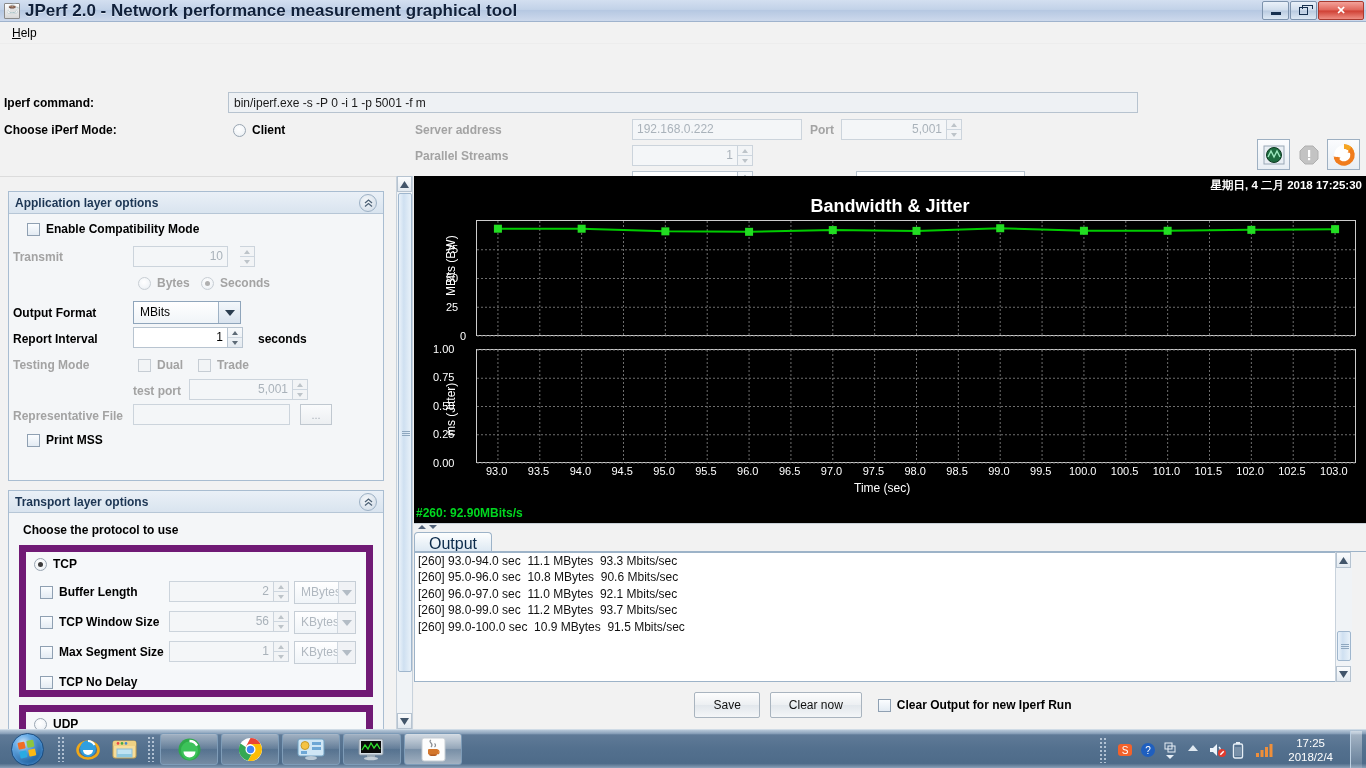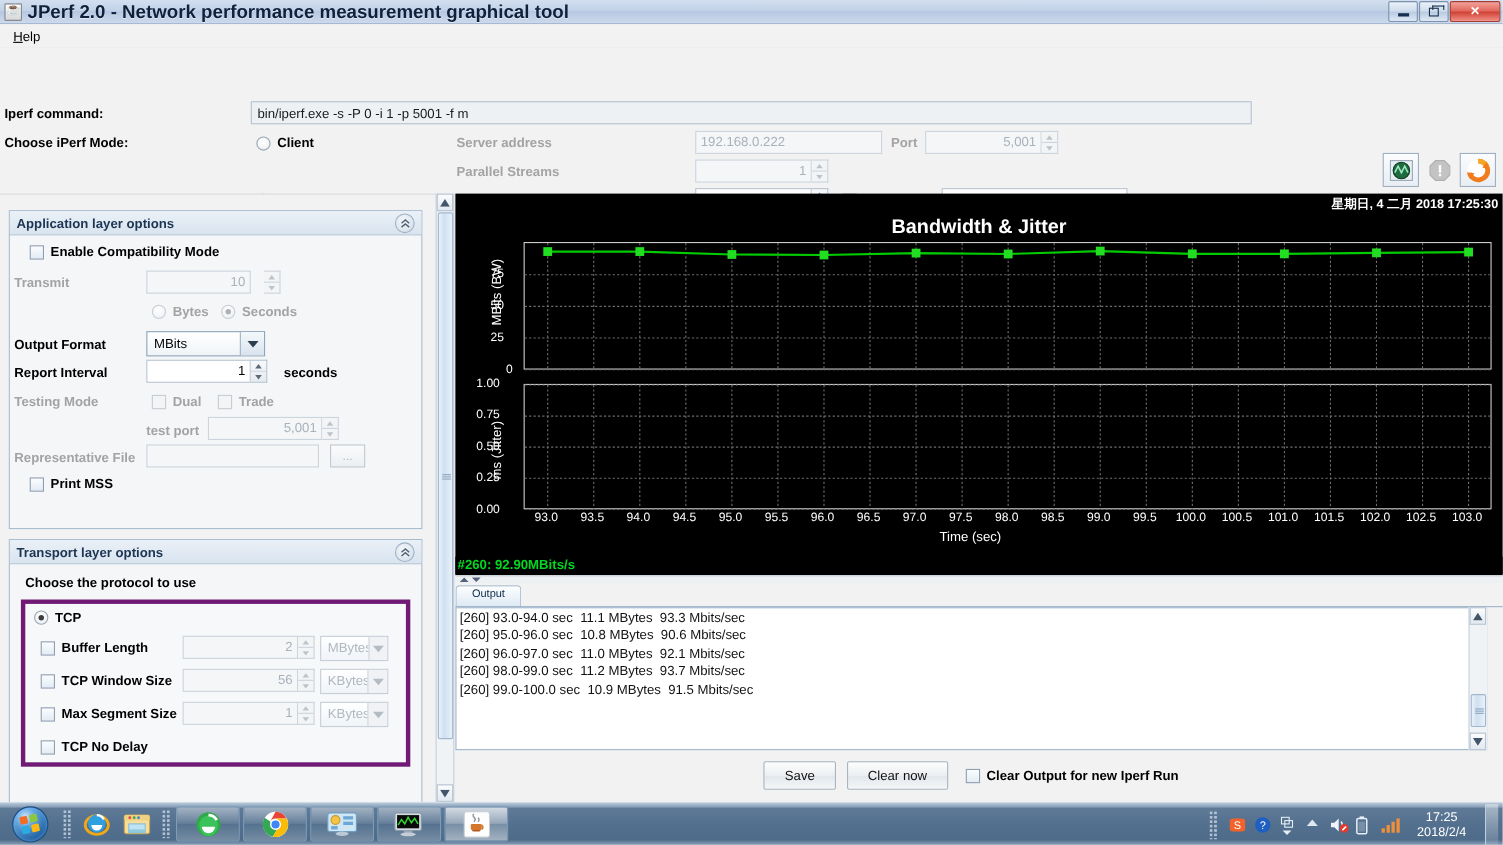--- a/index.html
+++ b/index.html
@@ -179,21 +179,21 @@
   }
   .combo.dis { border-color: #c6ced6; }
   .combo.dis .cval { color: #b0b8c0; }
   .combo.dis .carr { border-left-color: #d0d8e0; background: #f0f2f5; }
   .tri-down {
     width: 0; height: 0; border-left: 5px solid transparent;
     border-right: 5px solid transparent; border-top: 6px solid #2b3d4f;
   }
   .tri-down.dim { border-top-color: #b3bcc5; }
 
-  .subpanel { border: 4px solid #701a75; padding: 8px 10px; background: #f6f8fa; }
+  .subpanel { border: 7px solid #701a75; padding: 8px 10px; background: #f6f8fa; }
 
   .browsebtn {
     width: 32px; height: 21px; border: 1px solid #c0c8d0;
     background: linear-gradient(to bottom,#fafbfc,#eceff2);
     color: #aab2ba; font-size: 11px; display: inline-flex;
     align-items: center; justify-content: center;
   }
 
   
   #leftscroll {
@@ -248,21 +248,21 @@
   }
   #hdivider .dd { width: 0;height:0;border-left:4px solid transparent;border-right:4px solid transparent; }
 
   
   #outputwrap {
     position: absolute; left: 414px; top: 530px; width: 952px; height: 199px;
     background: #f2f2f2;
   }
   #outtabs { position: absolute; left: 0; top: 2px; height: 20px; display: flex; }
   .outtab {
-    padding: 2px 14px 0 14px; font-size: 10px; color: #0b2a4a;
+    padding: 2px 14px 0 14px; font-size: 16px; color: #0b2a4a;
     background: linear-gradient(to bottom,#fdfefe,#dce8f3);
     border: 1px solid #9db3c8; border-bottom: none;
     border-radius: 4px 4px 0 0;
     text-align: right;
   }
   #outtabline {
     position: absolute; left: 0; top: 21px; width: 952px; height: 1px; background: #9db3c8;
   }
   #outbox {
     position: absolute; left: 0; top: 22px; width: 938px; height: 130px;
@@ -611,20 +611,27 @@
               <i class="tri-down dim"></i>
             </span>
         </div>
 
         <div class="rowitem" style="left:14px; top:123px;">
           <span class="cbox"></span>
           <span class="lbl">TCP No Delay</span>
         </div>
       </div>
 
+      <div class="subpanel" style="margin-top:8px; height:44px; position:relative;">
+        <div class="rowitem" style="left:8px; top:5px;">
+          <span class="radio"></span>
+          <span class="lbl">UDP</span>
+        </div>
+
+      </div>
     </div>
   </div>
 </div>
 
 <div id="leftscroll">
   <div class="sb-arrow" style="top:0;">
     <svg width="9" height="7" viewBox="0 0 9 7">
         <polygon points="4.5,0 9,7 0,7" fill="#42556a"></polygon>
       </svg>
   </div>

